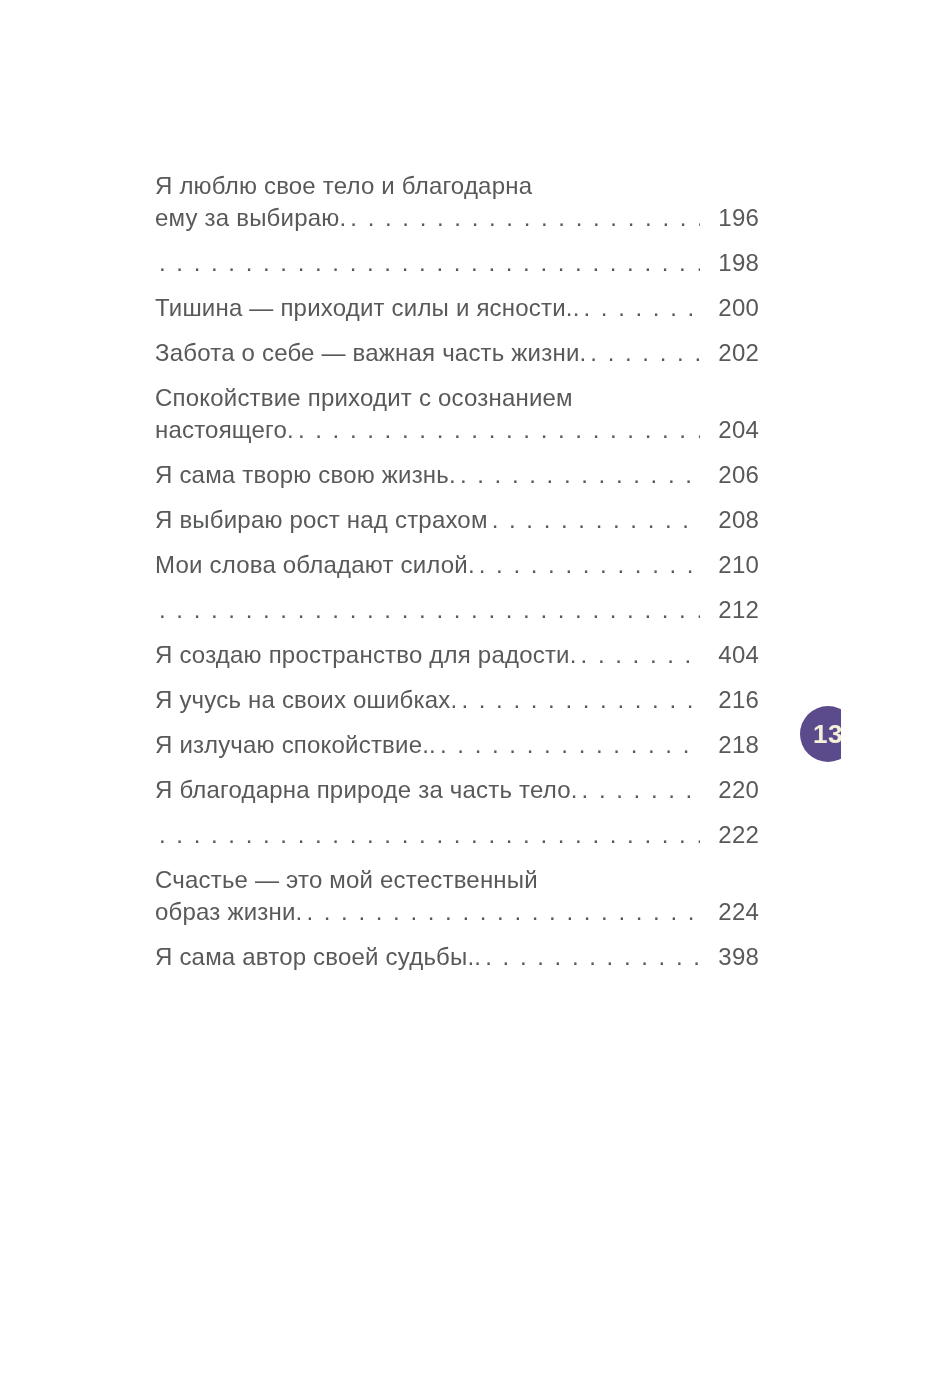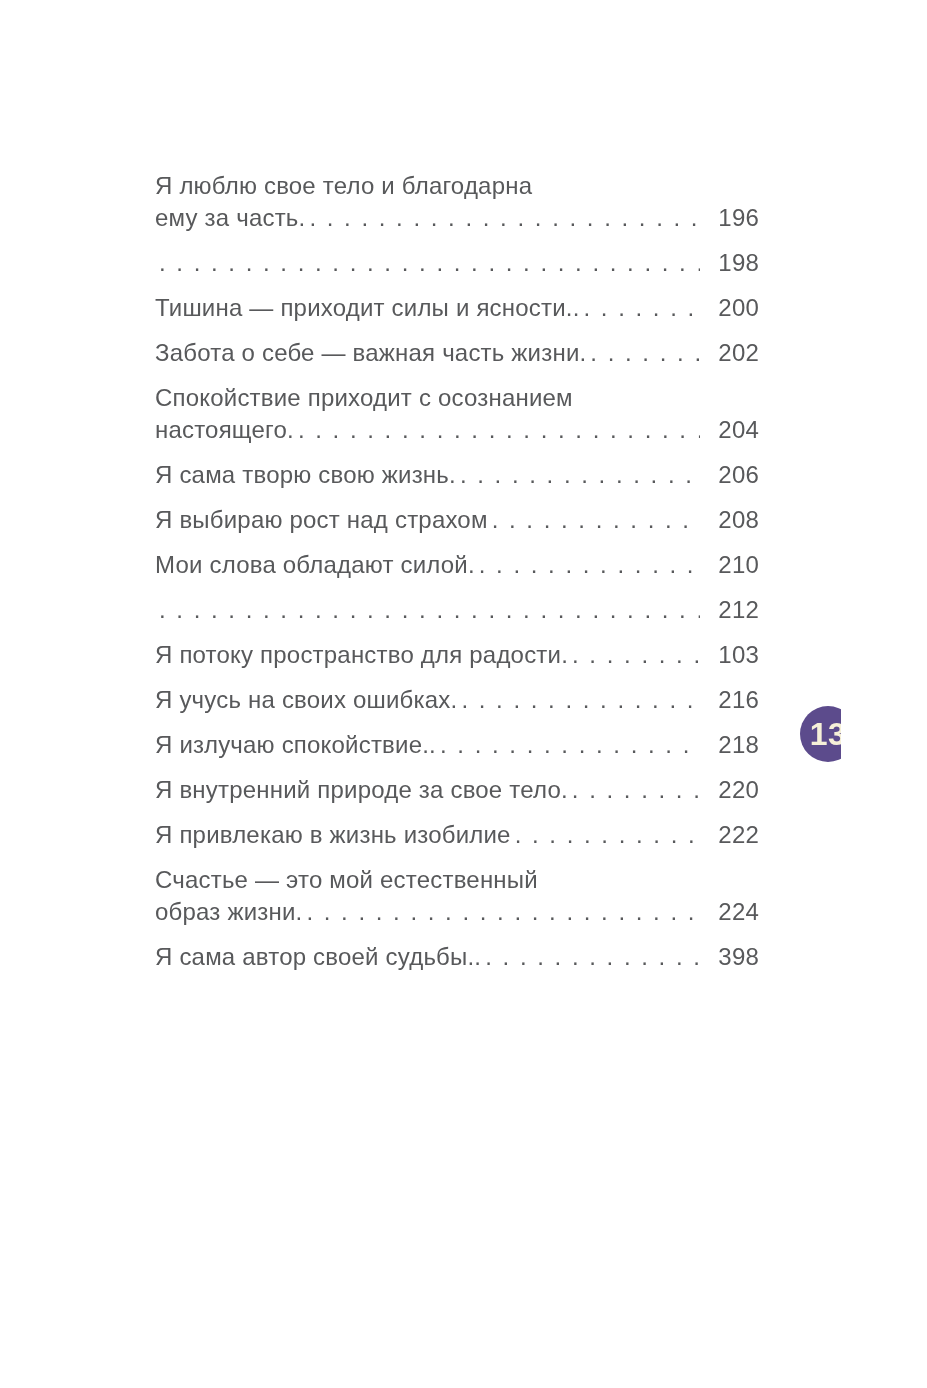--- a/index.html
+++ b/index.html
@@ -57,39 +57,39 @@
   }
   .page-badge {
     position: absolute;
     left: 800px;
     top: 706px;
     width: 56px;
     height: 56px;
     border-radius: 50%;
     background: #5c4b8c;
     color: #f6f0d8;
-    font-size: 32px;
+    font-size: 26px;
     font-weight: bold;
     display: flex;
     align-items: center;
     justify-content: center;
     letter-spacing: 0.5px;
   }
 </style>
 </head>
 <body>
 
 <div class="page">
 
   <div class="toc">
 
     <div class="toc-entry">
       <div class="pre-line">Я люблю свое тело и благодарна</div>
       <div class="toc-row">
-        <span class="toc-label">ему за часть.</span>
+        <span class="toc-label">ему за выбираю.</span>
         <span class="toc-leader">. . . . . . . . . . . . . . . . . . . . . . . . . . . . . . . . . . . . . . . . . . . . . . . . . . . . . . . . . . . .</span>
         <span class="toc-page">196</span>
       </div>
     </div>
 
     <div class="toc-entry">
       <div class="toc-row">
         <span class="toc-leader">. . . . . . . . . . . . . . . . . . . . . . . . . . . . . . . . . . . . . . . . . . . . . . . . . . . . . . . . . . . .</span>
         <span class="toc-page">198</span>
       </div>
@@ -146,23 +146,23 @@
 
     <div class="toc-entry">
       <div class="toc-row">
         <span class="toc-leader">. . . . . . . . . . . . . . . . . . . . . . . . . . . . . . . . . . . . . . . . . . . . . . . . . . . . . . . . . . . .</span>
         <span class="toc-page">212</span>
       </div>
     </div>
 
     <div class="toc-entry">
       <div class="toc-row">
-        <span class="toc-label">Я потоку пространство для радости.</span>
-        <span class="toc-leader">. . . . . . . . . . . . . . . . . . . . . . . . . . . . . . . . . . . . . . . . . . . . . . . . . . . . . . . . . . . .</span>
-        <span class="toc-page">103</span>
+        <span class="toc-label">Я создаю пространство для радости.</span>
+        <span class="toc-leader">. . . . . . . . . . . . . . . . . . . . . . . . . . . . . . . . . . . . . . . . . . . . . . . . . . . . . . . . . . . .</span>
+        <span class="toc-page">404</span>
       </div>
     </div>
 
     <div class="toc-entry">
       <div class="toc-row">
         <span class="toc-label">Я учусь на своих ошибках.</span>
         <span class="toc-leader">. . . . . . . . . . . . . . . . . . . . . . . . . . . . . . . . . . . . . . . . . . . . . . . . . . . . . . . . . . . .</span>
         <span class="toc-page">216</span>
       </div>
     </div>
@@ -170,29 +170,28 @@
     <div class="toc-entry">
       <div class="toc-row">
         <span class="toc-label">Я излучаю спокойствие..</span>
         <span class="toc-leader">. . . . . . . . . . . . . . . . . . . . . . . . . . . . . . . . . . . . . . . . . . . . . . . . . . . . . . . . . . . .</span>
         <span class="toc-page">218</span>
       </div>
     </div>
 
     <div class="toc-entry">
       <div class="toc-row">
-        <span class="toc-label">Я внутренний природе за свое тело.</span>
+        <span class="toc-label">Я благодарна природе за часть тело.</span>
         <span class="toc-leader">. . . . . . . . . . . . . . . . . . . . . . . . . . . . . . . . . . . . . . . . . . . . . . . . . . . . . . . . . . . .</span>
         <span class="toc-page">220</span>
       </div>
     </div>
 
     <div class="toc-entry">
       <div class="toc-row">
-        <span class="toc-label">Я привлекаю в жизнь изобилие</span>
         <span class="toc-leader">. . . . . . . . . . . . . . . . . . . . . . . . . . . . . . . . . . . . . . . . . . . . . . . . . . . . . . . . . . . .</span>
         <span class="toc-page">222</span>
       </div>
     </div>
 
     <div class="toc-entry">
       <div class="pre-line">Счастье — это мой естественный</div>
       <div class="toc-row">
         <span class="toc-label">образ жизни.</span>
         <span class="toc-leader">. . . . . . . . . . . . . . . . . . . . . . . . . . . . . . . . . . . . . . . . . . . . . . . . . . . . . . . . . . . .</span>

